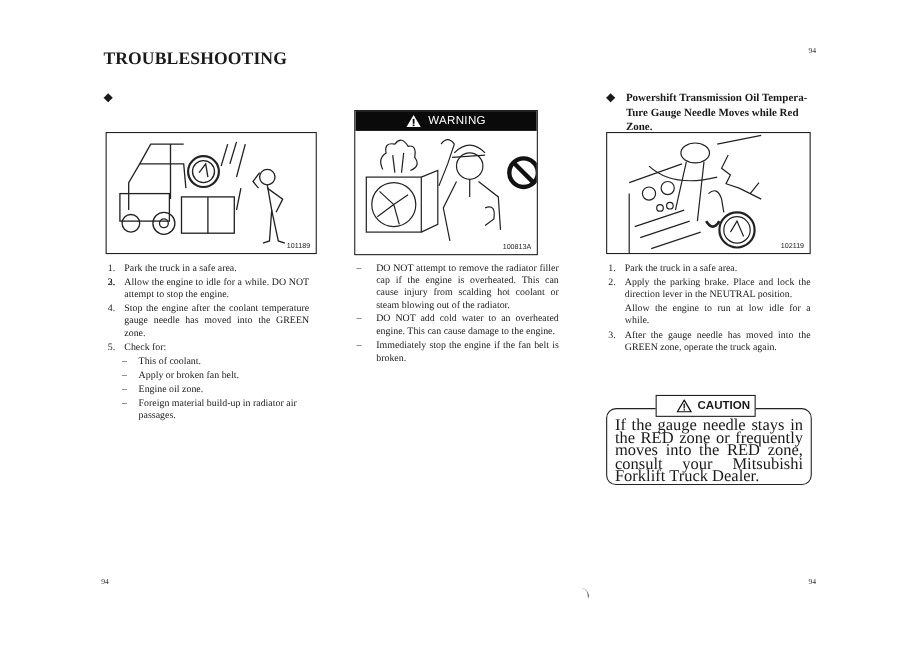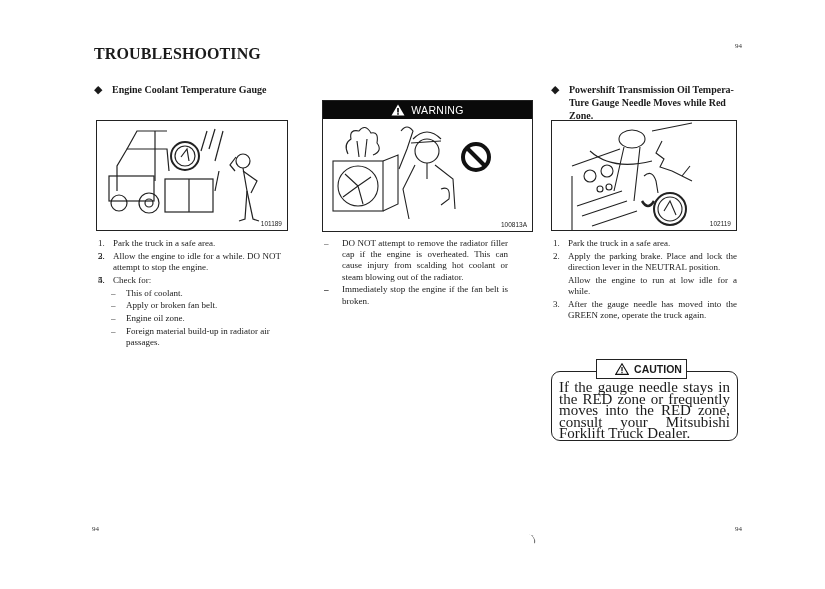--- a/index.html
+++ b/index.html
@@ -36,21 +36,20 @@
   .stray-mark { position: absolute; left: 528px; top: 535px; width: 8px; height: 8px; border-right: 1px solid #555; border-radius: 0 8px 0 0; transform: rotate(10deg); }
 </style>
 </head>
 <body>
 
 <div class="section-title">TROUBLESHOOTING</div>
 <div class="page-num" style="left:735px; top:42px;">94</div>
 
 <div class="heading" style="left:94px; top:83px; width:200px;">
   <span class="bullet">◆</span>
-  <span class="text">Engine Coolant Temperature Gauge</span>
 </div>
 
 <div class="figure" style="left:96px; top:120px; width:192px; height:111px;">
   <svg width="192" height="111" viewBox="0 0 192 111">
     <g fill="none" stroke="#222" stroke-width="1.2">
 
       <path d="M20 70 L20 45 L30 28 L70 28 L72 50"></path>
       <path d="M30 28 L40 10 L70 10"></path>
       <path d="M58 10 L58 60"></path>
       <rect x="12" y="55" width="45" height="25"></rect>
@@ -76,29 +75,29 @@
       <path d="M146 50 L160 60 L154 72"></path>
     </g>
   </svg>
   <span class="fig-id">101189</span>
 </div>
 
 <div class="list" style="left:98px; top:238px; width:183px;">
   <div class="item"><span class="num">1.</span><span>Park the truck in a safe area.</span></div>
   <div class="item"><span class="num">2.</span></div>
   <div class="item"><span class="num">3.</span><span>Allow the engine to idle for a while. DO NOT attempt to stop the engine.</span></div>
-  <div class="item"><span class="num">4.</span></div>
+  <div class="item"><span class="num">4.</span><span>Stop the engine after the coolant temperature gauge needle has moved into the GREEN zone.</span></div>
   <div class="item"><span class="num">5.</span><span>Check for:</span></div>
   <div class="sub"><span class="dash">–</span><span>This of coolant.</span></div>
   <div class="sub"><span class="dash">–</span><span>Apply or broken fan belt.</span></div>
   <div class="sub"><span class="dash">–</span><span>Engine oil zone.</span></div>
   <div class="sub" style="text-align:left;"><span class="dash">–</span><span>Foreign material build-up in radiator air passages.</span></div>
 </div>
 
-<div class="figure" style="left:322px; top:100px; width:211px; height:132px;padding-left:32px;">
+<div class="figure" style="left:322px; top:100px; width:167px; height:132px;padding-left:32px;">
   <div class="warn-bar">
     <svg width="14" height="12" viewBox="0 0 14 12">
       <polygon points="7,0.5 13.5,11.5 0.5,11.5" fill="#fff"></polygon>
       <rect x="6.2" y="4" width="1.6" height="4.5" fill="#000"></rect>
       <rect x="6.2" y="9.2" width="1.6" height="1.5" fill="#000"></rect>
     </svg>
     <span>WARNING</span>
   </div>
   <svg style="position:absolute; left:0; top:18px;" width="185" height="114" viewBox="0 0 185 114">
     <g fill="none" stroke="#222" stroke-width="1.1">
@@ -125,21 +124,21 @@
     <g>
       <circle cx="153" cy="38" r="13" fill="none" stroke="#111" stroke-width="4"></circle>
       <line x1="144" y1="29" x2="162" y2="47" stroke="#111" stroke-width="4"></line>
     </g>
   </svg>
   <span class="fig-id">100813A</span>
 </div>
 
 <div class="dash-list" style="left:324px; top:238px; width:184px;">
   <div class="item"><span class="dash">–</span><span>DO NOT attempt to remove the radiator filler cap if the engine is overheated. This can cause injury from scalding hot coolant or steam blowing out of the radiator.</span></div>
-  <div class="item"><span class="dash">–</span></div>
+  <div class="item"><span class="dash">–</span><span>DO NOT add cold water to an overheated engine. This can cause damage to the engine.</span></div>
   <div class="item"><span class="dash">–</span><span>Immediately stop the engine if the fan belt is broken.</span></div>
 </div>
 
 <div class="heading" style="left:551px; top:83px; width:200px;">
   <span class="bullet">◆</span>
   <span class="text">Powershift Transmission Oil Tempera-</span>
   <span class="text">Ture Gauge Needle Moves while Red Zone.</span>
 </div>
 
 <div class="figure" style="left:551px; top:120px; width:186px; height:111px;">

